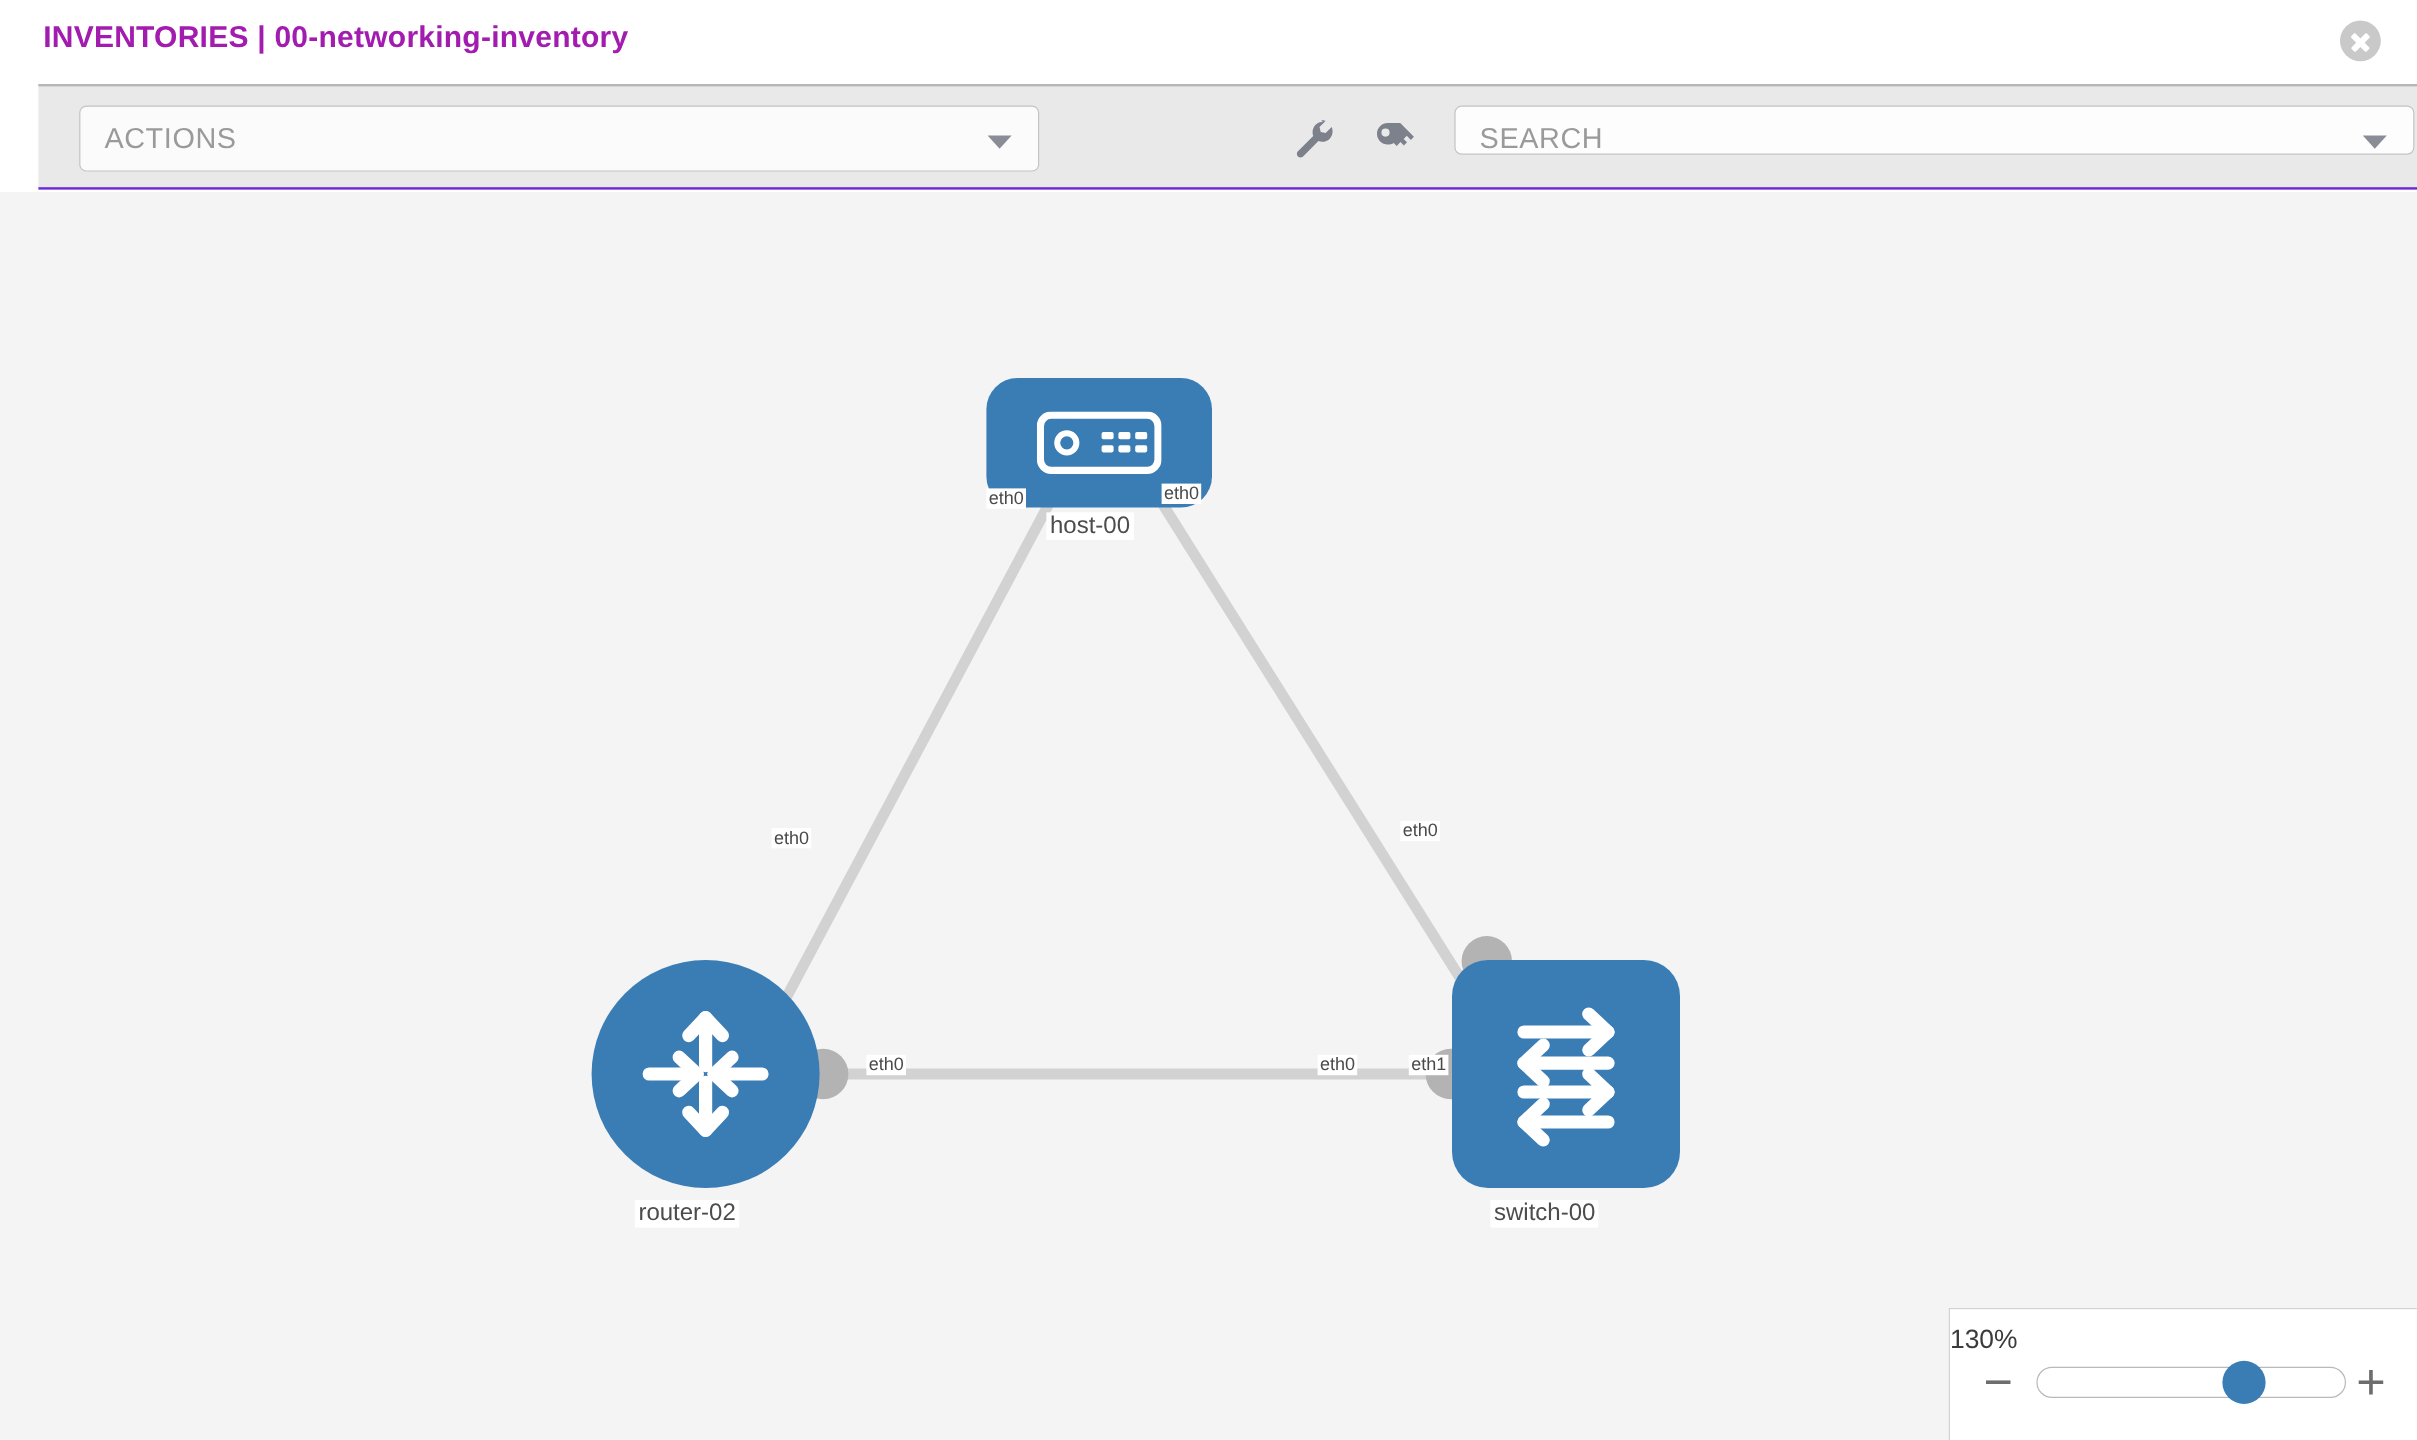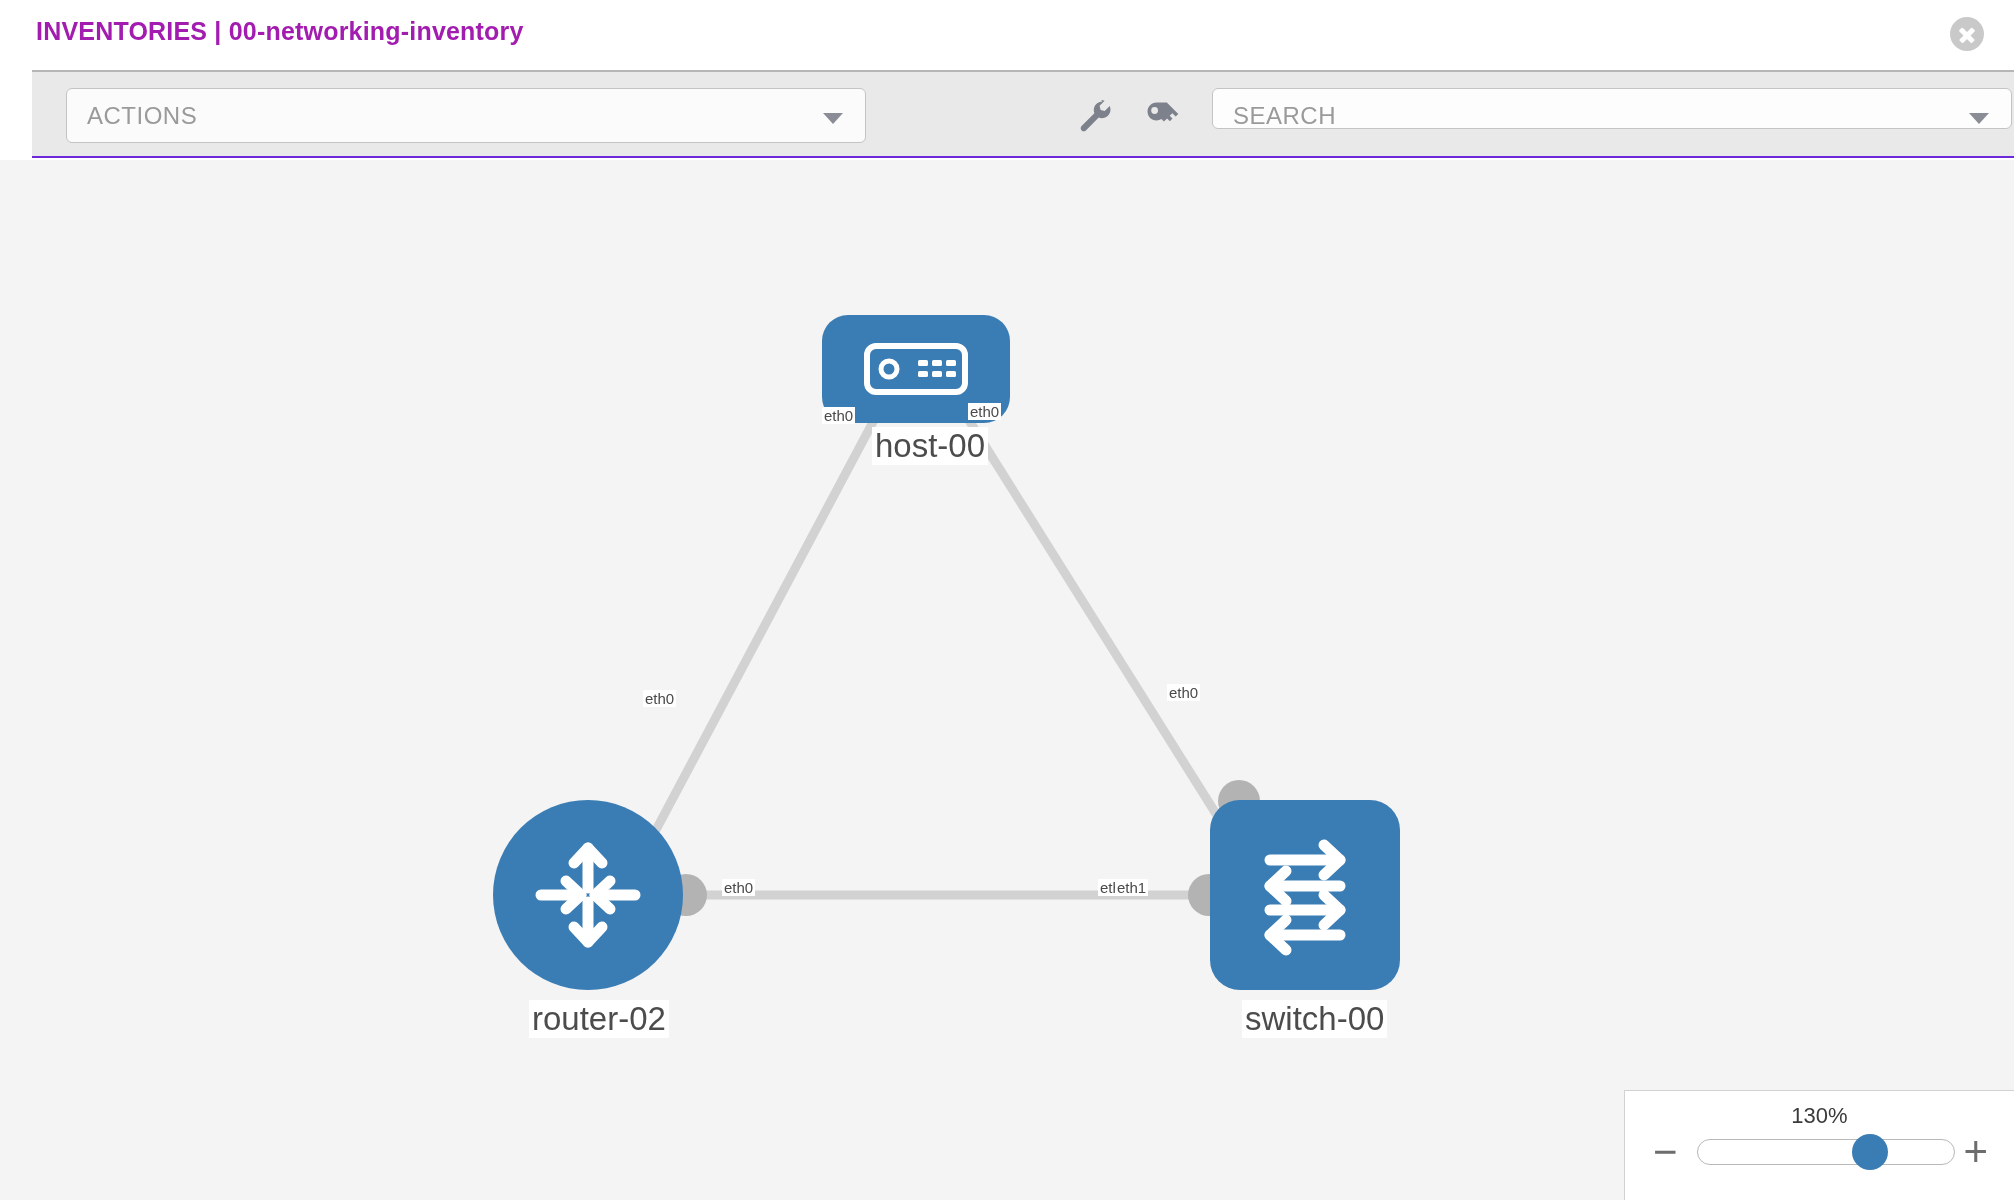--- a/index.html
+++ b/index.html
@@ -98,21 +98,21 @@
   
   .node { position: absolute; }
   .node-shape {
     position: absolute; left: 0; top: 0;
     background: #3a7cb4;
     display: flex; align-items: center; justify-content: center;
     cursor: pointer;
   }
   .node-label {
     position: absolute;
-    font-size: 33px; color: #4c4c4c;
+    font-size: 20px; color: #4c4c4c;
     background: #ffffff;
     white-space: nowrap;
     padding: 0 3px;
   }
 
   
   #node-host { left: 822px; top: 155px; }
   #node-host .node-shape { width: 188px; height: 108px; border-radius: 26px; }
   #node-host .node-label { left: 50px; top: 112px; }
 
@@ -144,21 +144,21 @@
   
   .zoom-panel {
     position: absolute; right: 0; bottom: 0;
     width: 390px; height: 110px;
     background: #ffffff;
     border-top: 1.5px solid #d2d2d2;
     border-left: 1.5px solid #d2d2d2;
   }
   .zoom-level {
     position: absolute; left: 0; right: 0; top: 12px;
-    text-align: center; font-size: 22px; color: #3b3b3b;
+    font-size: 22px; color: #3b3b3b;
   }
   .zoom-minus, .zoom-plus {
     position: absolute; top: 48px;
     font-size: 42px; line-height: 26px; color: #6d6d6d;
     cursor: pointer; font-weight: 500;
   }
   .zoom-minus { left: 28px; }
   .zoom-plus  { right: 26px; }
   .zoom-slider {
     position: absolute; left: 72px; top: 48px;
@@ -295,21 +295,21 @@
   <div class="link-label" style="left:968px; top:243px;">eth0</div>
 
   <div class="link-label" style="left:643px; top:530px;">eth0</div>
 
   <div class="link-label" style="left:1167px; top:524px;">eth0</div>
 
   <div class="link-label" style="left:722px; top:719px;">eth0</div>
 
   <div class="link-label" style="left:1098px; top:719px;">eth0</div>
 
-  <div class="link-label" style="left:1115px; top:719px;">eth1</div>
+  <div class="link-label" style="left:1174px; top:719px;">eth1</div>
 
 </div>
 
 <div class="zoom-panel">
   <div class="zoom-level">130%</div>
   <div class="zoom-minus">−</div>
   <div class="zoom-slider">
     <div class="zoom-thumb" style="left: 153.52px;"></div>
   </div>
   <div class="zoom-plus">+</div>

